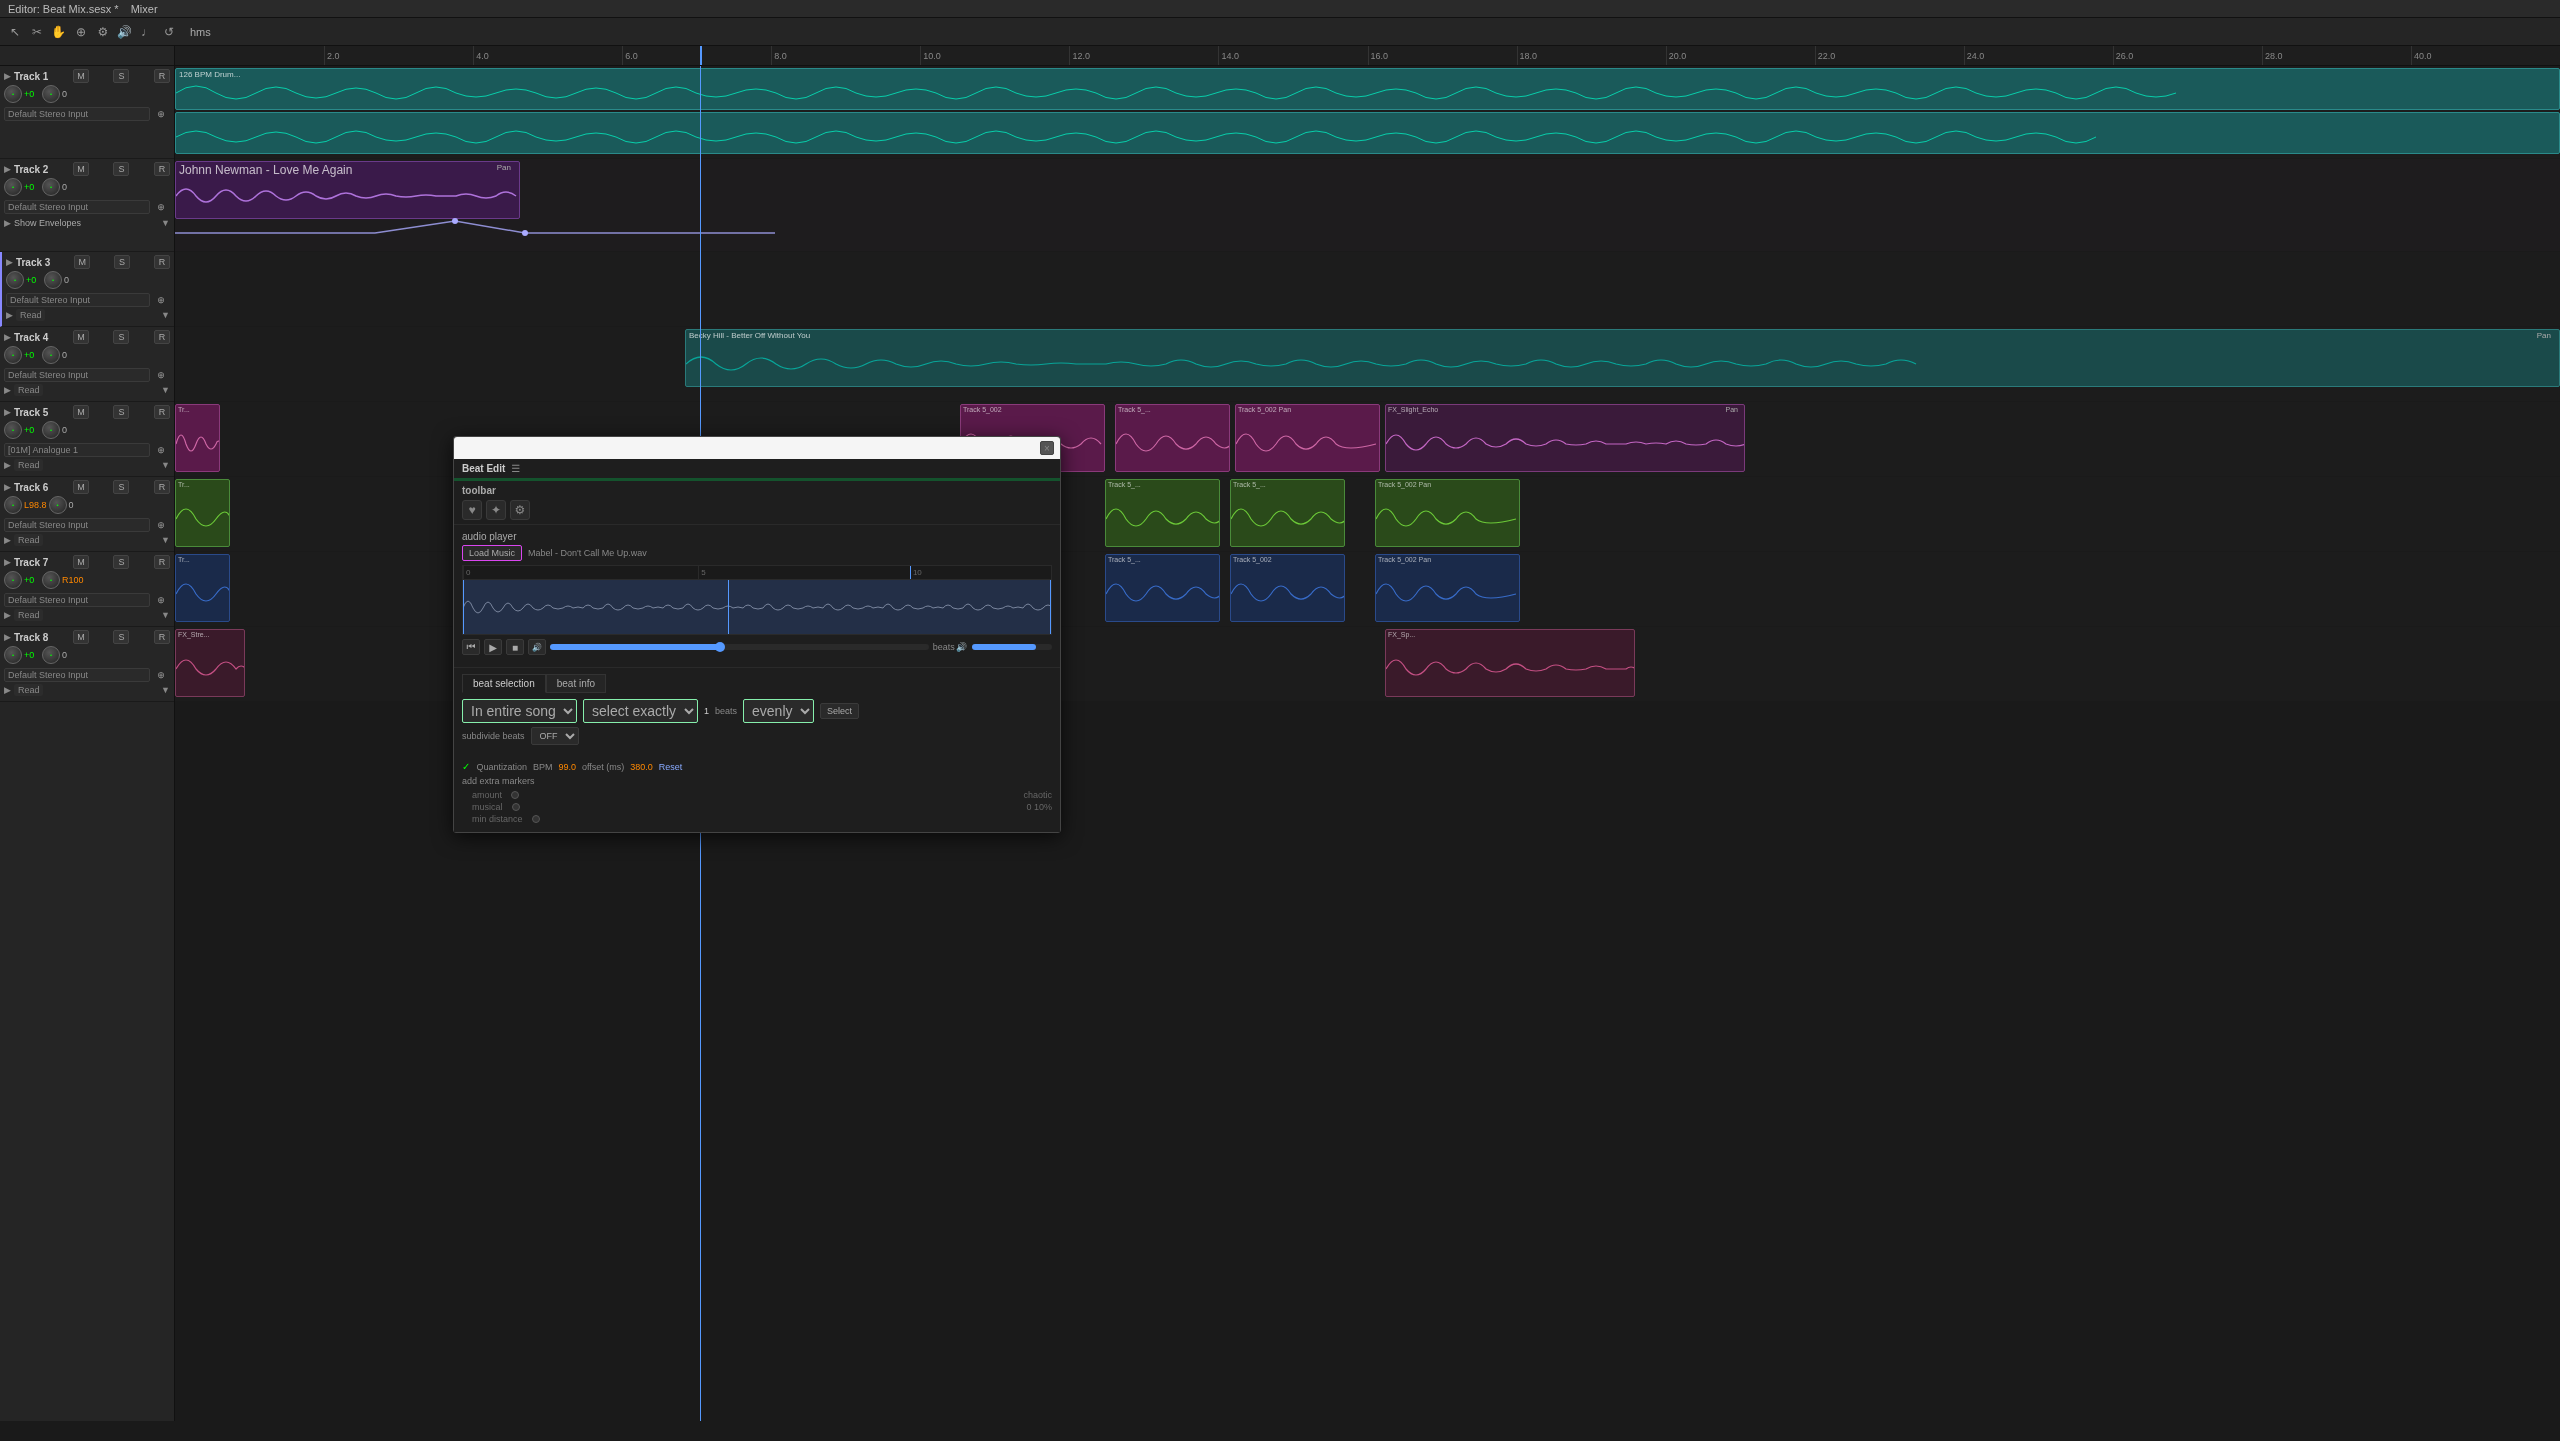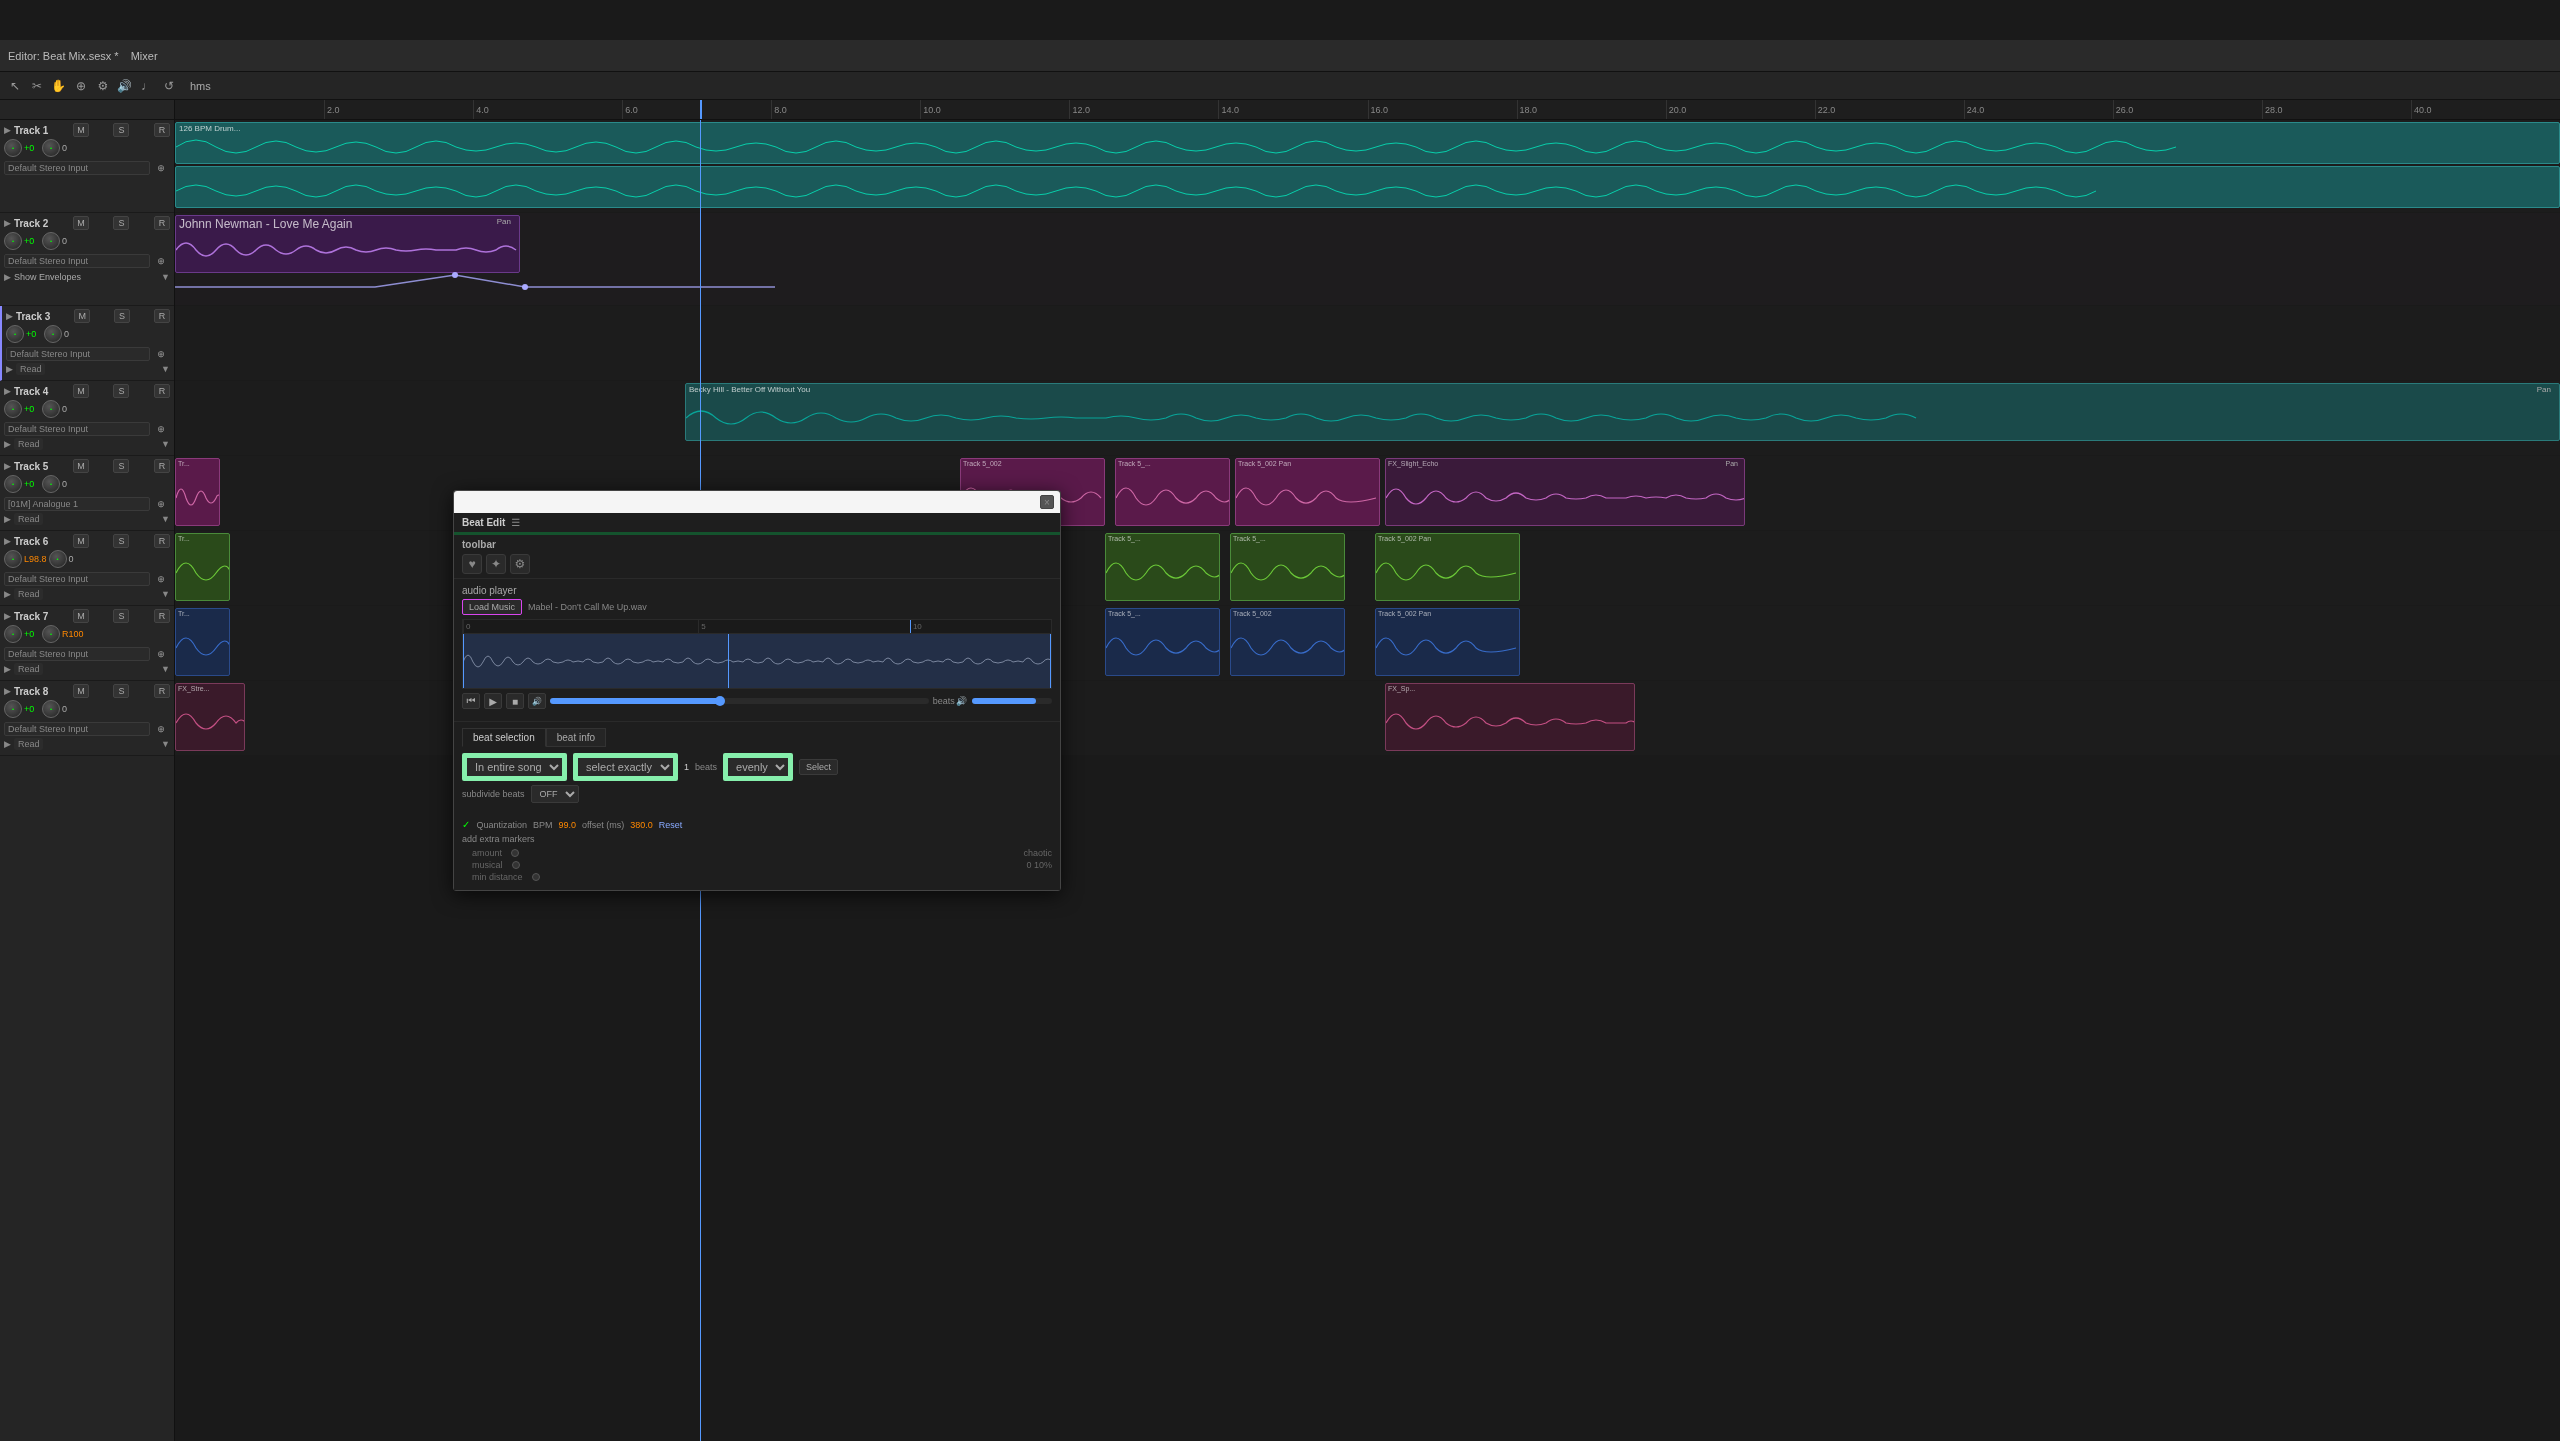--- a/index.html
+++ b/index.html
@@ -9,27 +9,26 @@
       font-family: 'Arial', sans-serif;
       font-size: 11px;
       width: 2560px;
       height: 1441px;
       overflow: hidden;
     }
 
     
     .top-bar {
       background: #2a2a2a;
-      height: 32px;
+      height: 18px;
       display: flex;
       align-items: center;
       padding: 0 8px;
       border-bottom: 1px solid #111;
       gap: 12px;
-      margin-top: 40px;
     }
     .top-bar-title { color: #bbb; font-size: 11px; }
     .top-bar-mixer { color: #bbb; font-size: 11px; cursor: pointer; }
 
     
     .toolbar-row {
       background: #252525;
       height: 28px;
       display: flex;
       align-items: center;
@@ -338,22 +337,22 @@
       padding: 3px 10px; font-size: 10px;
       background: #252525; border: 1px solid #333;
       color: #aaa; cursor: pointer;
     }
     .beat-tab.active { background: #1e1e1e; border-bottom: 1px solid #1e1e1e; color: #ccc; }
 
     .beat-controls-row {
       display: flex; align-items: center; gap: 6px; margin-bottom: 4px;
     }
     .beat-select {
-      background: #2a2a2a; border: 5px solid #86efac;
-      color: #aaa; font-size: 11px; padding: 2px 4px; border-radius: 2px;
+      background: #2a2a2a; border: 1px solid #86efac;
+      color: #aaa; font-size: 14px; padding: 2px 4px; border-radius: 2px;
       cursor: pointer;
     }
     .beat-label { color: #888; font-size: 9px; }
     .beat-value { color: #ccc; font-size: 9px; }
     .beat-select-btn {
       background: #2a2a2a; border: 1px solid #3a3a3a;
       color: #aaa; font-size: 9px; padding: 2px 6px; border-radius: 2px;
       cursor: pointer;
     }
 

